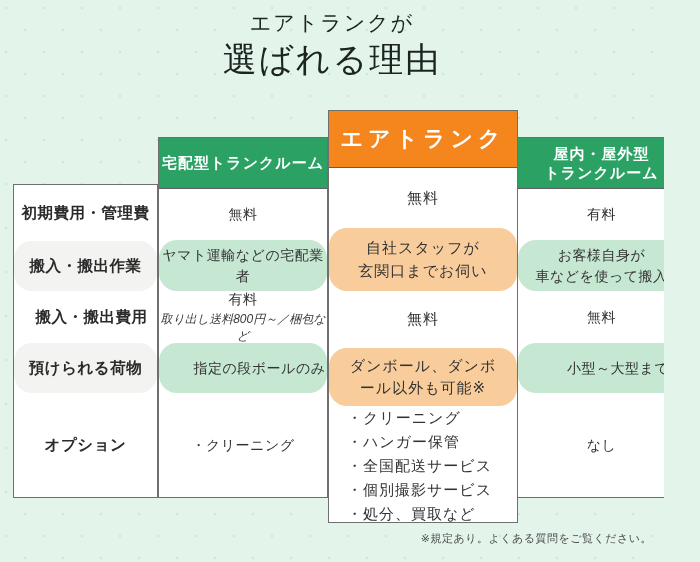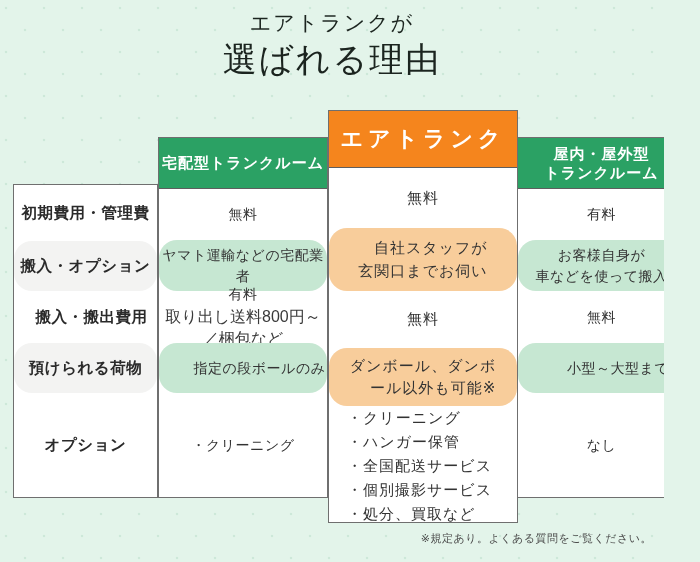--- a/index.html
+++ b/index.html
@@ -31,58 +31,58 @@
         color:#fff; font-weight:bold; border-bottom:1.5px solid #5e5e5e;
         white-space:pre-line; flex:none; }
   .hdr-green{ background:#2ba164; font-size:15px; line-height:1.3; letter-spacing:1px; height:51px; }
   .hdr-orange{ background:#f5851d; font-size:22px; letter-spacing:5px; height:57px; }
 
   .cell{ display:flex; flex-direction:column; align-items:center; justify-content:center;
          text-align:center; font-size:14px; color:#333; line-height:1.5;
          white-space:pre-line; letter-spacing:0.5px; flex:none;border-radius:18px; }
   .cell.last{ flex:1; }
   .bg-green { background:#c6e7d2; }
-  .bg-orange{ background:#f8cd9b;text-align:right; }
+  .bg-orange{ background:#f8cd9b; }
   .bg-gray  { background:#f3f3f2; }
 
   .label-cell{ font-weight:bold; font-size:15.5px; color:#2a2a2a; letter-spacing:0.5px; }
   .col-labels .r1{ height:56px;font-family:Liberation Serif, serif; } .col-labels .r2{ height:50px; }
   .col-labels .r3{ height:52px;padding-left:12px; } .col-labels .r4{ height:50px; }
 
   .col-left .r1, .col-right .r1{ height:51px; }
   .col-left .r2, .col-right .r2{ height:51px; }
   .col-left .r3, .col-right .r3{ height:52px; }
   .col-left .r4, .col-right .r4{ height:50px;padding-left:33px; }
 
   .col-center .cell{ font-size:15px; letter-spacing:1px; }
   .col-center .r1{ height:60px; } .col-center .r2{ height:63px; }
   .col-center .r3{ height:57px; } .col-center .r4{ height:58px; }
 
-  .fee-note{ font-size:16px; color:#3a3a3a; letter-spacing:0; line-height:1.4; margin-top:1px; }
+  .fee-note{ font-size:12px; color:#3a3a3a; letter-spacing:0; line-height:1.4; margin-top:1px;font-style:italic; }
 
   .options-list{ align-items:center; justify-content:flex-start; text-align:left;
                  padding-left:18px; font-size:15px; letter-spacing:2.5px; line-height:1.6;
                  flex-direction:row; }
 
   .footnote{ position:absolute; right:12px; top:531px; font-size:11px; color:#4b4b4b;
              letter-spacing:0.5px;margin-left:8px; }
 </style>
 </head>
 <body>
 
 <div class="stage">
 
   <div class="title">
     <div class="title-sub">エアトランクが</div>
     <div class="title-main">選ばれる理由</div>
   </div>
 
   <div class="col col-labels">
     <div class="cell label-cell r1">初期費用・管理費</div>
-    <div class="cell label-cell r2 bg-gray">搬入・オプション</div>
+    <div class="cell label-cell r2 bg-gray">搬入・搬出作業</div>
     <div class="cell label-cell r3">搬入・搬出費用</div>
     <div class="cell label-cell r4 bg-gray">預けられる荷物</div>
     <div class="cell label-cell last">オプション</div>
   </div>
 
   <div class="col col-left">
     <div class="hdr hdr-green">宅配型トランクルーム</div>
     <div class="cell r1">無料</div>
     <div class="cell r2 bg-green">ヤマト運輸などの宅配業者</div>
     <div class="cell r3">

